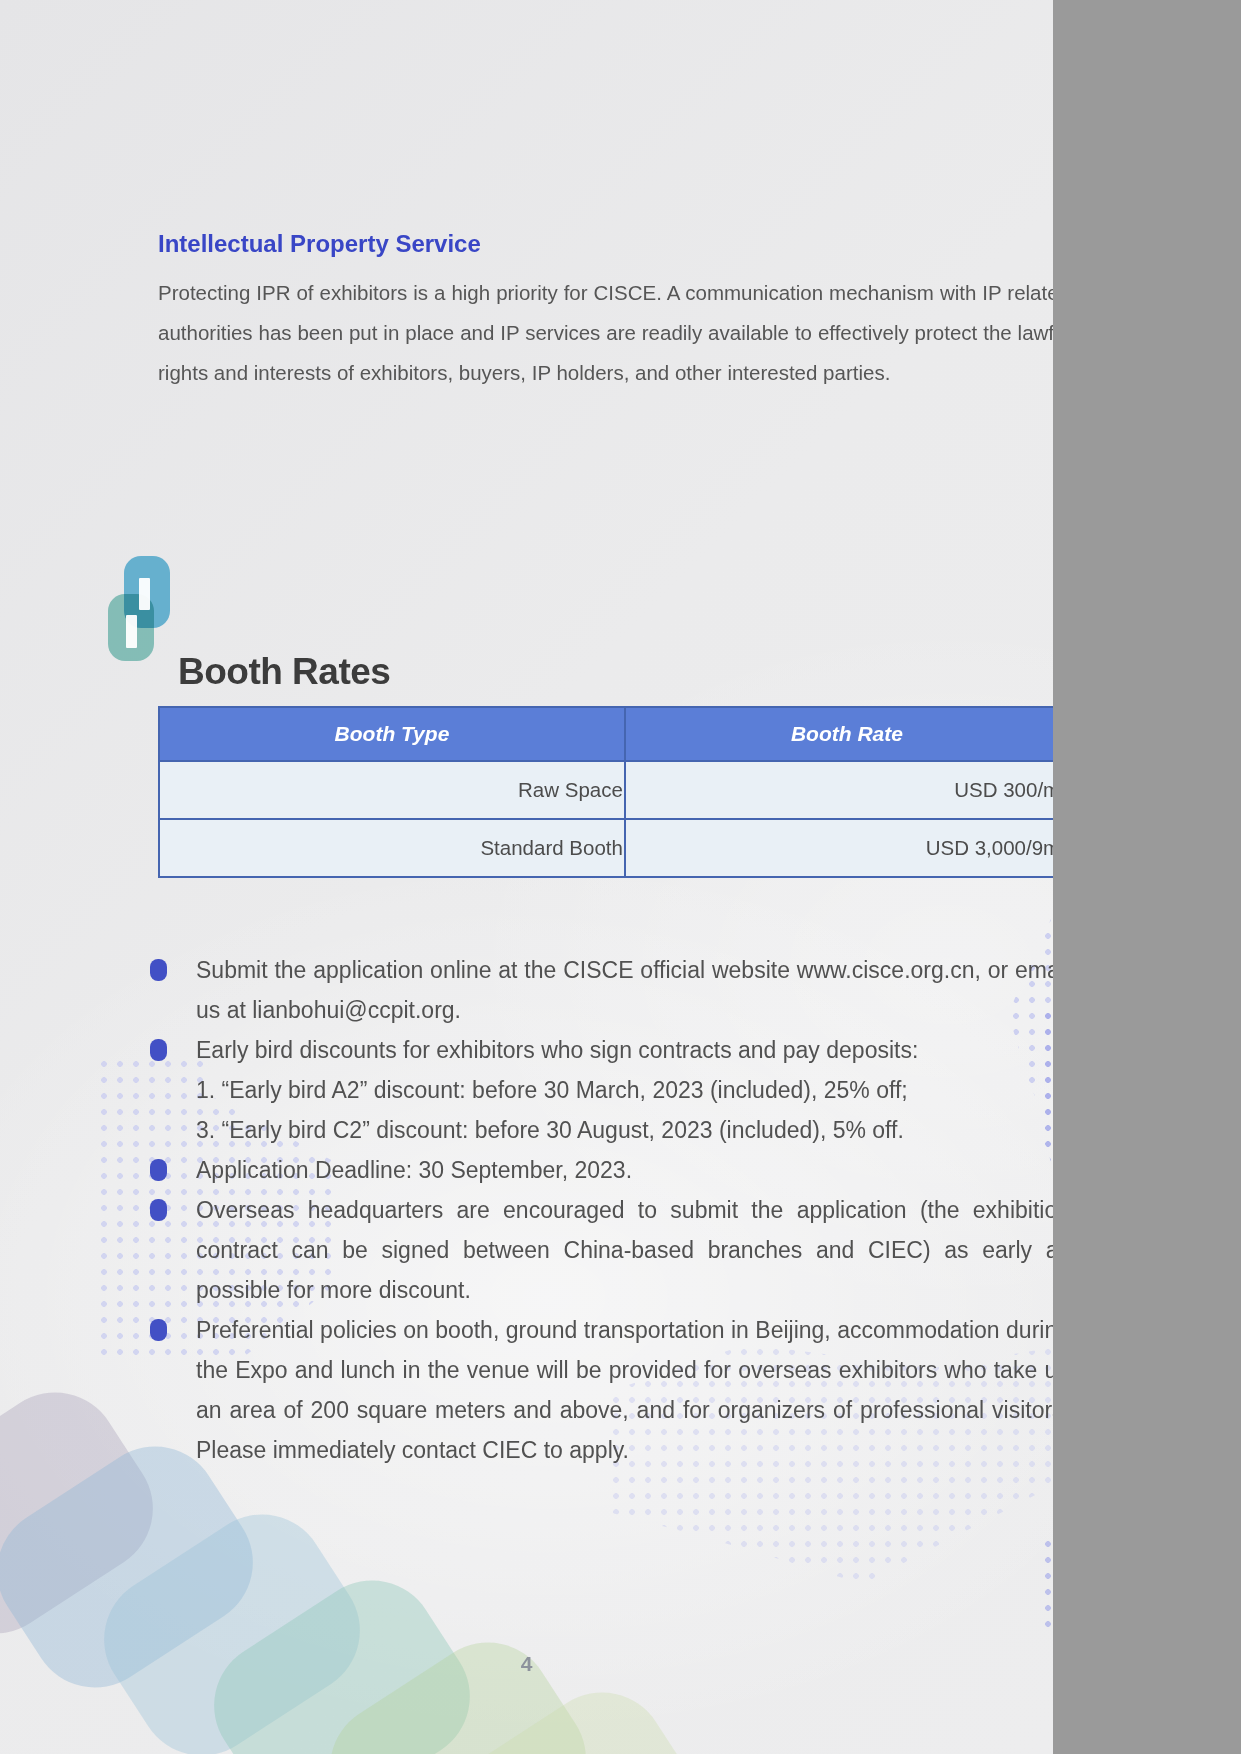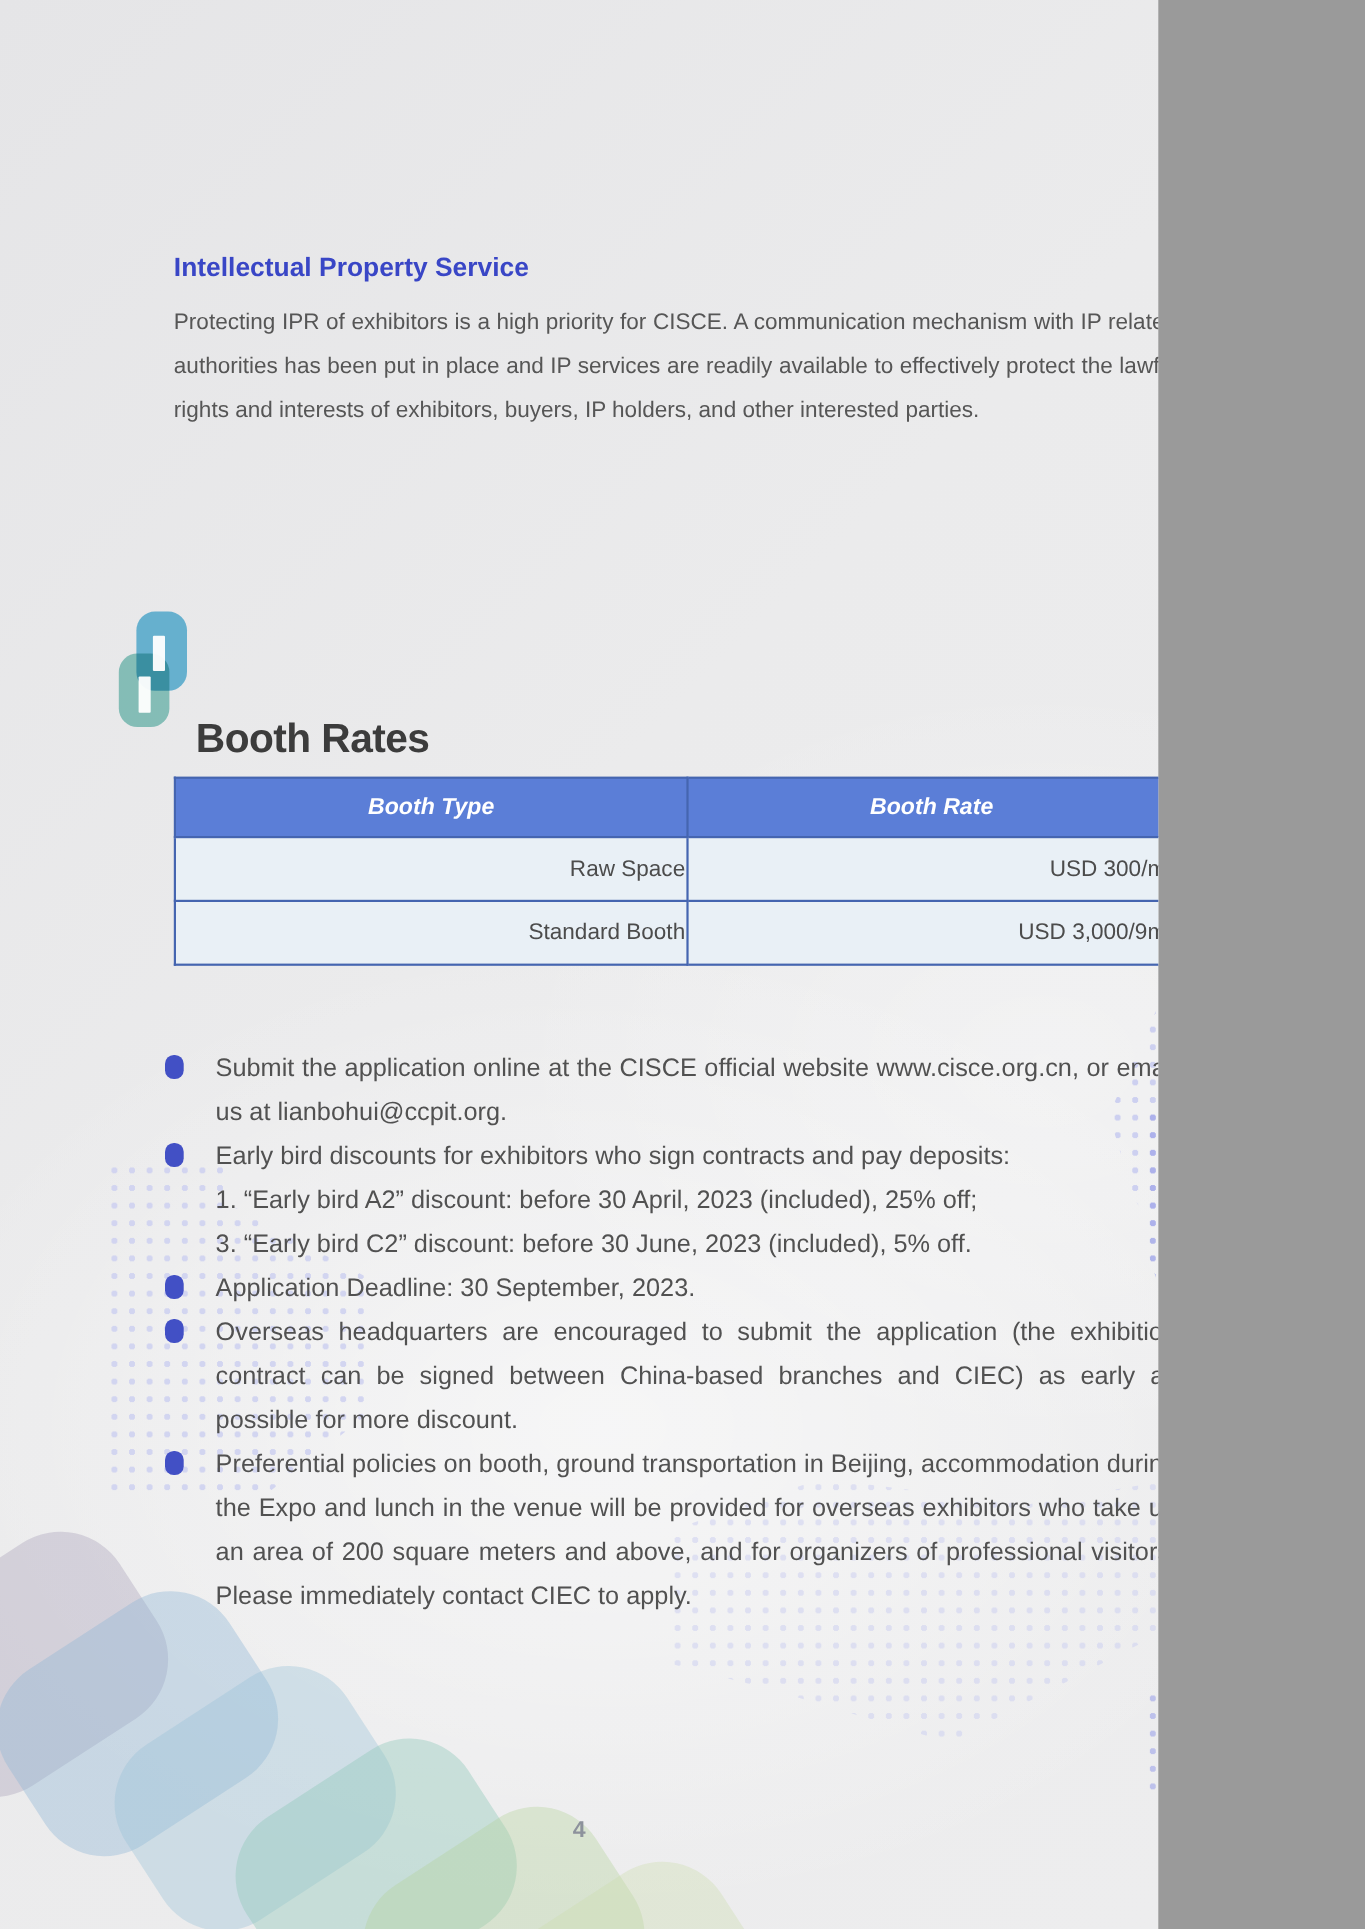--- a/index.html
+++ b/index.html
@@ -129,22 +129,22 @@
 
     <ul class="notes">
         <li class="note">
           <span class="pill"></span>
           <div>Submit the application online at the CISCE official website www.cisce.org.cn, or email us at lianbohui@ccpit.org.</div>
         </li>
         <li class="note">
           <span class="pill"></span>
           <div>Early bird discounts for exhibitors who sign contracts and pay deposits:</div>
           <div class="subs">
-            <div>1. “Early bird A2” discount: before 30 April, 2023 (included), 25% off;</div>
-            <div>3. “Early bird C2” discount: before 30 June, 2023 (included), 5% off.</div>
+            <div>1. “Early bird A2” discount: before 30 March, 2023 (included), 25% off;</div>
+            <div>3. “Early bird C2” discount: before 30 August, 2023 (included), 5% off.</div>
           </div>
         </li>
         <li class="note">
           <span class="pill"></span>
           <div>Application Deadline: 30 September, 2023.</div>
         </li>
         <li class="note">
           <span class="pill"></span>
           <div>Overseas headquarters are encouraged to submit the application (the exhibition contract can be signed between China-based branches and CIEC) as early as possible for more discount.</div>
         </li>

